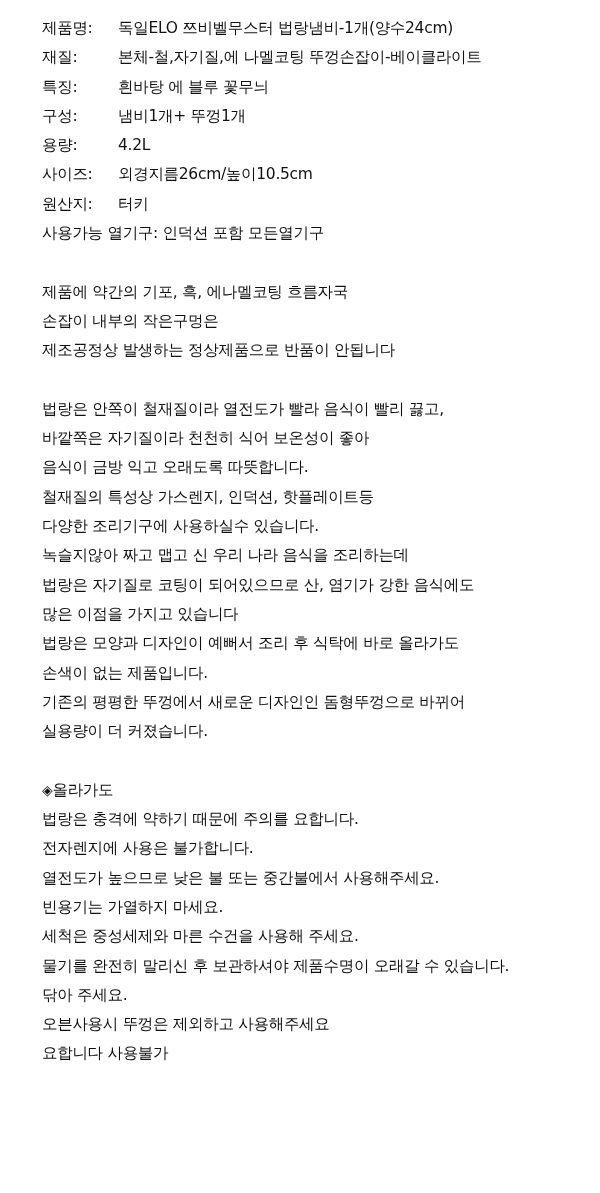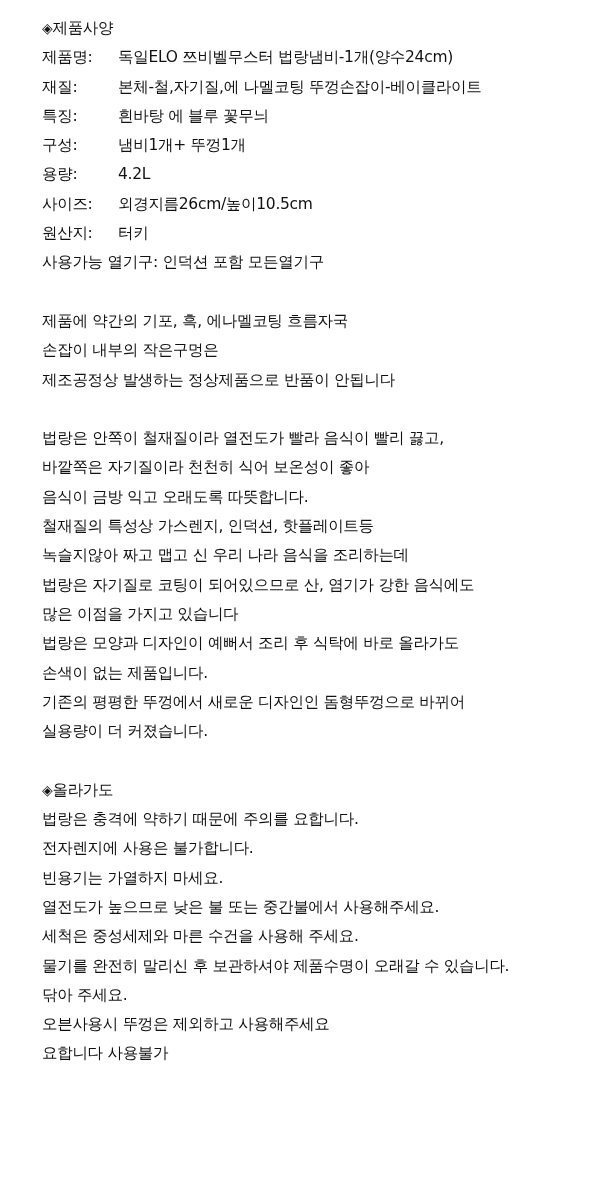--- a/index.html
+++ b/index.html
@@ -17,23 +17,20 @@
   .spec-row { display: flex; }
   .spec-label { width: 76px; flex: 0 0 76px; }
   .heading .mark { font-size: 14px; }
 </style>
 </head>
 <body>
 
 <div class="page">
 
   <section>
-    <div class="line heading">
-      <span class="mark">◈</span><span>제품사양</span>
-    </div>
     <div class="line spec-row">
       <span class="spec-label">제품명:</span>
       <span class="spec-value">독일ELO 쯔비벨무스터 법랑냄비-1개(양수24cm)</span>
     </div>
     <div class="line spec-row">
       <span class="spec-label">재질:</span>
       <span class="spec-value">본체-철,자기질,에 나멜코팅 뚜껑손잡이-베이클라이트</span>
     </div>
     <div class="line spec-row">
       <span class="spec-label">특징:</span>
@@ -66,39 +63,40 @@
     <div class="line">제조공정상 발생하는 정상제품으로 반품이 안됩니다</div>
   </section>
 
   <div class="blank"></div>
 
   <section>
     <div class="line">법랑은 안쪽이 철재질이라 열전도가 빨라 음식이 빨리 끓고,</div>
     <div class="line">바깥쪽은 자기질이라 천천히 식어 보온성이 좋아</div>
     <div class="line">음식이 금방 익고 오래도록 따뜻합니다.</div>
     <div class="line">철재질의 특성상 가스렌지, 인덕션, 핫플레이트등</div>
+    <div class="line">다양한 조리기구에 사용하실수 있습니다.</div>
     <div class="line">녹슬지않아 짜고 맵고 신 우리 나라 음식을 조리하는데</div>
     <div class="line">법랑은 자기질로 코팅이 되어있으므로 산, 염기가 강한 음식에도</div>
     <div class="line">많은 이점을 가지고 있습니다</div>
     <div class="line">법랑은 모양과 디자인이 예뻐서 조리 후 식탁에 바로 올라가도</div>
     <div class="line">손색이 없는 제품입니다.</div>
     <div class="line">기존의 평평한 뚜껑에서 새로운 디자인인 돔형뚜껑으로 바뀌어</div>
     <div class="line">실용량이 더 커졌습니다.</div>
   </section>
 
   <div class="blank"></div>
 
   <section>
     <div class="line heading">
       <span class="mark">◈</span><span>올라가도</span>
     </div>
     <div class="line">법랑은 충격에 약하기 때문에 주의를 요합니다.</div>
     <div class="line">전자렌지에 사용은 불가합니다.</div>
+    <div class="line">열전도가 높으므로 낮은 불 또는 중간불에서 사용해주세요.</div>
     <div class="line">빈용기는 가열하지 마세요.</div>
-    <div class="line">열전도가 높으므로 낮은 불 또는 중간불에서 사용해주세요.</div>
     <div class="line">세척은 중성세제와 마른 수건을 사용해 주세요.</div>
     <div class="line">물기를 완전히 말리신 후 보관하셔야 제품수명이 오래갈 수 있습니다.</div>
     <div class="line">닦아 주세요.</div>
     <div class="line">오븐사용시 뚜껑은 제외하고 사용해주세요</div>
     <div class="line">요합니다 사용불가</div>
   </section>
 
 </div>
 
 </body></html>

